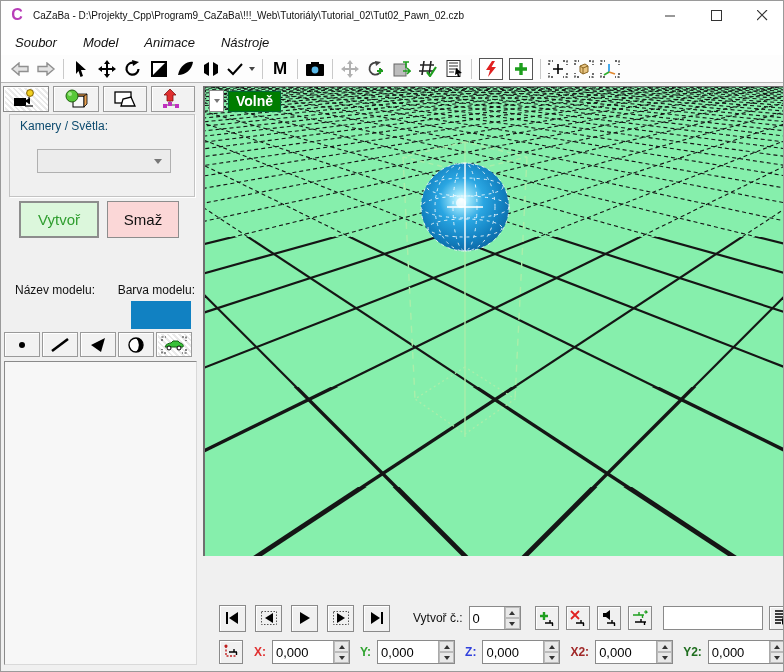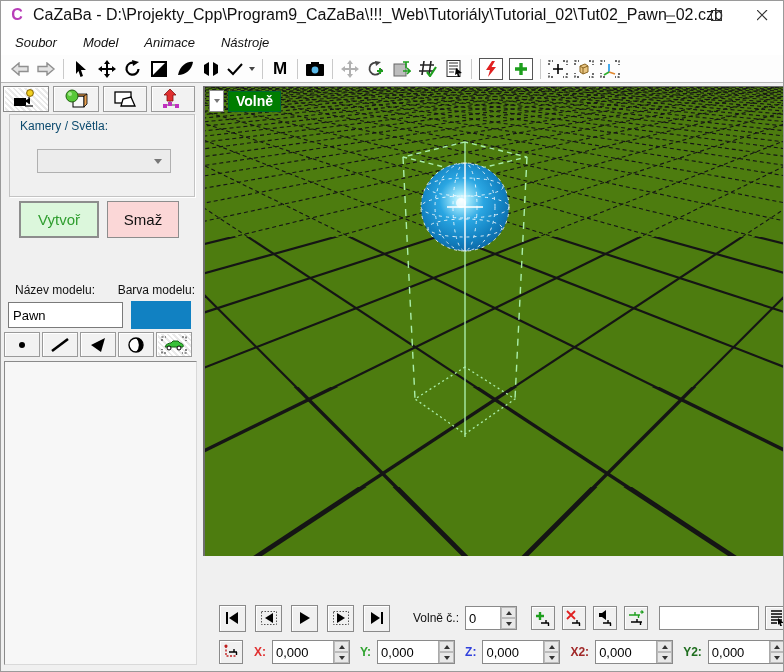--- a/index.html
+++ b/index.html
@@ -6,21 +6,21 @@
   html,body { background:#cccccc; }
   body { font-family:"Liberation Sans","DejaVu Sans",sans-serif; }
   #app { position:relative; width:784px; height:672px; background:#f0f0f0; overflow:hidden;
          border:1px solid #9a9a9a; }
 
   
   #titlebar { position:absolute; left:0; top:0; width:784px; height:28px; background:#ffffff;
               display:flex; align-items:center; }
   #logo { width:16px; height:16px; margin-left:8px; color:#b83db8; font-weight:bold;
           font-size:16px; line-height:16px; text-align:center; }
-  #title-text { margin-left:8px; font-size:16px; color:#111; white-space:nowrap;text-align:right; }
+  #title-text { margin-left:8px; font-size:10px; color:#111; white-space:nowrap;text-align:right; }
   .win-btn { position:absolute; top:0; width:46px; height:28px; display:flex;
              align-items:center; justify-content:center; }
   .win-btn svg { display:block; }
   #btn-min { right:92px; } #btn-max { right:46px; } #btn-close { right:0; }
 
   
   #menubar { position:absolute; left:0; top:28px; width:784px; height:26px; background:#ffffff;
              display:flex; align-items:center; font-size:13px; color:#111;font-style:italic; }
   .menu-item { padding:4px 12px; margin-left:2px; }
 
@@ -55,21 +55,21 @@
                 background:#fff; font-size:13px; padding-left:4px; font-family:inherit; }
   #color-swatch { position:absolute; left:130px; top:218px; width:60px; height:28px; }
   .toolbtn { position:absolute; top:249px; width:36px; height:25px; background:#f2f2f2;
              border:1px solid #9a9a9a; box-shadow:inset 1px 1px 0 #fff;
              display:flex; align-items:center; justify-content:center; }
   .toolbtn.active { background:repeating-linear-gradient(45deg,#ffffff 0 2px,#e9e9e9 2px 4px); }
   #listbox { position:absolute; left:3px; top:278px; width:193px; height:304px; background:#f7f7f7;
              border:1px solid #8a8a8a; border-right-color:#d9d9d9; border-bottom-color:#d9d9d9; }
 
   
-  #viewport { position:absolute; left:202px; top:85px; width:582px; height:470px; background:#4d7c0f;
+  #viewport { position:absolute; left:202px; top:85px; width:582px; height:470px; background:#86efac;
               border-left:2px solid #6f6f6f; border-top:1px solid #6f6f6f; overflow:hidden; }
   #vp-drop { position:absolute; left:4px; top:3px; width:15px; height:22px; background:#fff;
              border:1px solid #8a8a8a; display:flex; align-items:center; justify-content:center; }
   .chev-down.small { border-left-width:3px; border-right-width:3px; border-top-width:4px; margin:0; }
   #mode-label { position:absolute; left:23px; top:4px; padding:1px 7px 2px 7px; color:#fff;
                 font-size:14px; font-weight:bold; border:1px solid #063; }
 
   
   #bottombar { position:absolute; left:202px; top:570px; width:582px; height:102px; background:#f0f0f0; }
   .row1 { position:absolute; left:16px; top:33px; height:28px; display:flex; align-items:center; }
@@ -293,21 +293,20 @@
     <div id="cameras-label">Kamery / Světla:</div>
     <div id="camera-select">
       <span class="chev-down"></span>
     </div>
 
     <button id="btn-create">Vytvoř</button>
     <button id="btn-delete">Smaž</button>
 
     <div id="name-label">Název modelu:</div>
     <div id="color-label">Barva modelu:</div>
-    <input id="name-input" value="Pawn" style="">
     <div id="color-swatch" style="background: rgb(17, 129, 194);"></div>
 
     <div class="toolbtn" style="left:3px;">
       <svg width="10" height="10">
           <circle cx="5" cy="5" r="3" fill="#000"></circle>
         </svg>
     </div>
     <div class="toolbtn" style="left:41px;">
       <svg width="20" height="16">
           <path d="M2 14 L18 2" stroke="#000" stroke-width="2.6"></path>
@@ -751,21 +750,21 @@
             <rect x="0.5" y="0.5" width="15" height="13" fill="none" stroke="#555" stroke-dasharray="1.5 1.5"></rect>
             <path d="M4 2 L4 12 L12 7 Z" fill="#000"></path>
           </svg>
       </div>
       <div class="ctl">
         <svg width="13" height="12">
             <path d="M12 0 L12 12" stroke="#000" stroke-width="2"></path>
             <path d="M1 0 L1 12 L10 6 Z" fill="#000"></path>
           </svg>
       </div>
-      <span class="lbl" style="margin-left:14px">Volně č.:</span>
+      <span class="lbl" style="margin-left:14px">Vytvoř č.:</span>
       <div class="spinbox">
         <input class="narrow" value="0" style="">
         <div class="spin">
           <div>
               <span class="tri-up"></span>
             </div>
           <div>
               <span class="tri-dn"></span>
             </div>
         </div>

